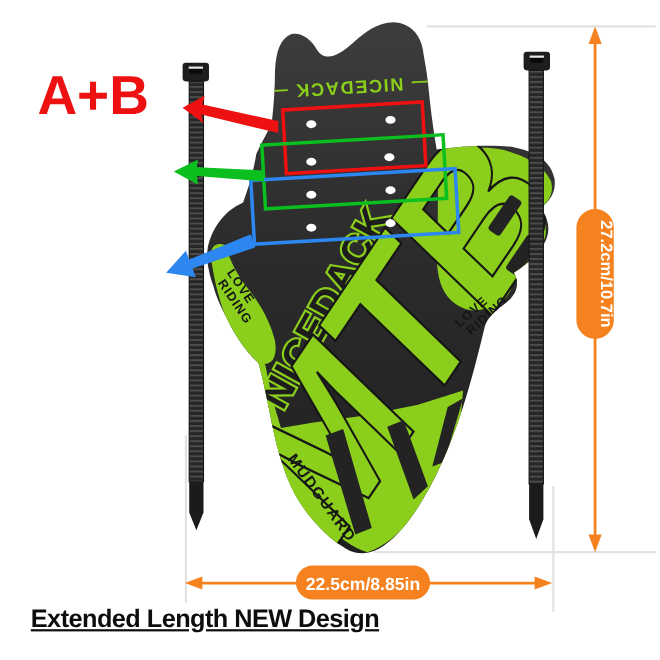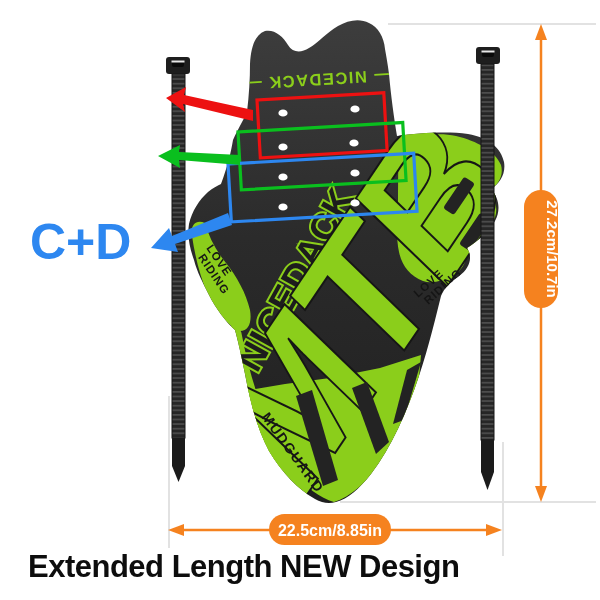--- a/index.html
+++ b/index.html
@@ -5,21 +5,21 @@
   html,body{margin:0;padding:0;background:#fff;}
   #stage{position:relative;width:600px;height:600px;background:#ffffff;overflow:hidden;
          font-family:"Liberation Sans", sans-serif;}
   #art{position:absolute;left:0;top:0;}
   .zone-label{position:absolute;font-weight:800;font-size:50px;line-height:1;letter-spacing:0px;
               font-family:"Liberation Sans", sans-serif;}
   #label-ab{left:34px;top:62px;color:#ed1111;}
   #label-bc{left:30px;top:131px;color:#0abf1e;}
   #label-cd{left:30px;top:217px;color:#2d87f0;}
   #caption{position:absolute;left:28px;top:549px;width:560px;color:#0d0d0d;
-           font-size:31px;font-weight:700;letter-spacing:-0.5px;}
+           font-size:23px;font-weight:700;letter-spacing:-0.5px;text-decoration:underline;}
   svg text{font-family:"Liberation Sans", sans-serif;}
 </style>
 </head>
 <body>
 
 <div id="stage">
 
   <svg id="art" width="600" height="600" viewBox="0 0 600 600">
     <defs>
       <linearGradient id="bodyGrad" x1="0" y1="0" x2="0" y2="1">
@@ -163,16 +163,16 @@
 
     <g>
       <line x1="180" y1="530" x2="490" y2="530" stroke="#f5821f" stroke-width="2.5"></line>
       <polygon points="168,530 184,524 184,536" fill="#f5821f"></polygon>
       <polygon points="502,530 486,524 486,536" fill="#f5821f"></polygon>
       <rect x="269" y="514" width="122" height="31" rx="15.5" fill="#f5821f"></rect>
       <text x="330" y="536" text-anchor="middle" font-size="16" font-weight="bold" fill="#ffffff">22.5cm/8.85in</text>
     </g>
   </svg>
 
-  <div id="label-cd" class="zone-label">C+D</div>
+  <div id="label-ab" class="zone-label">A+B</div>
 
   <div id="caption">Extended Length NEW Design</div>
 </div>
 
 </body></html>

